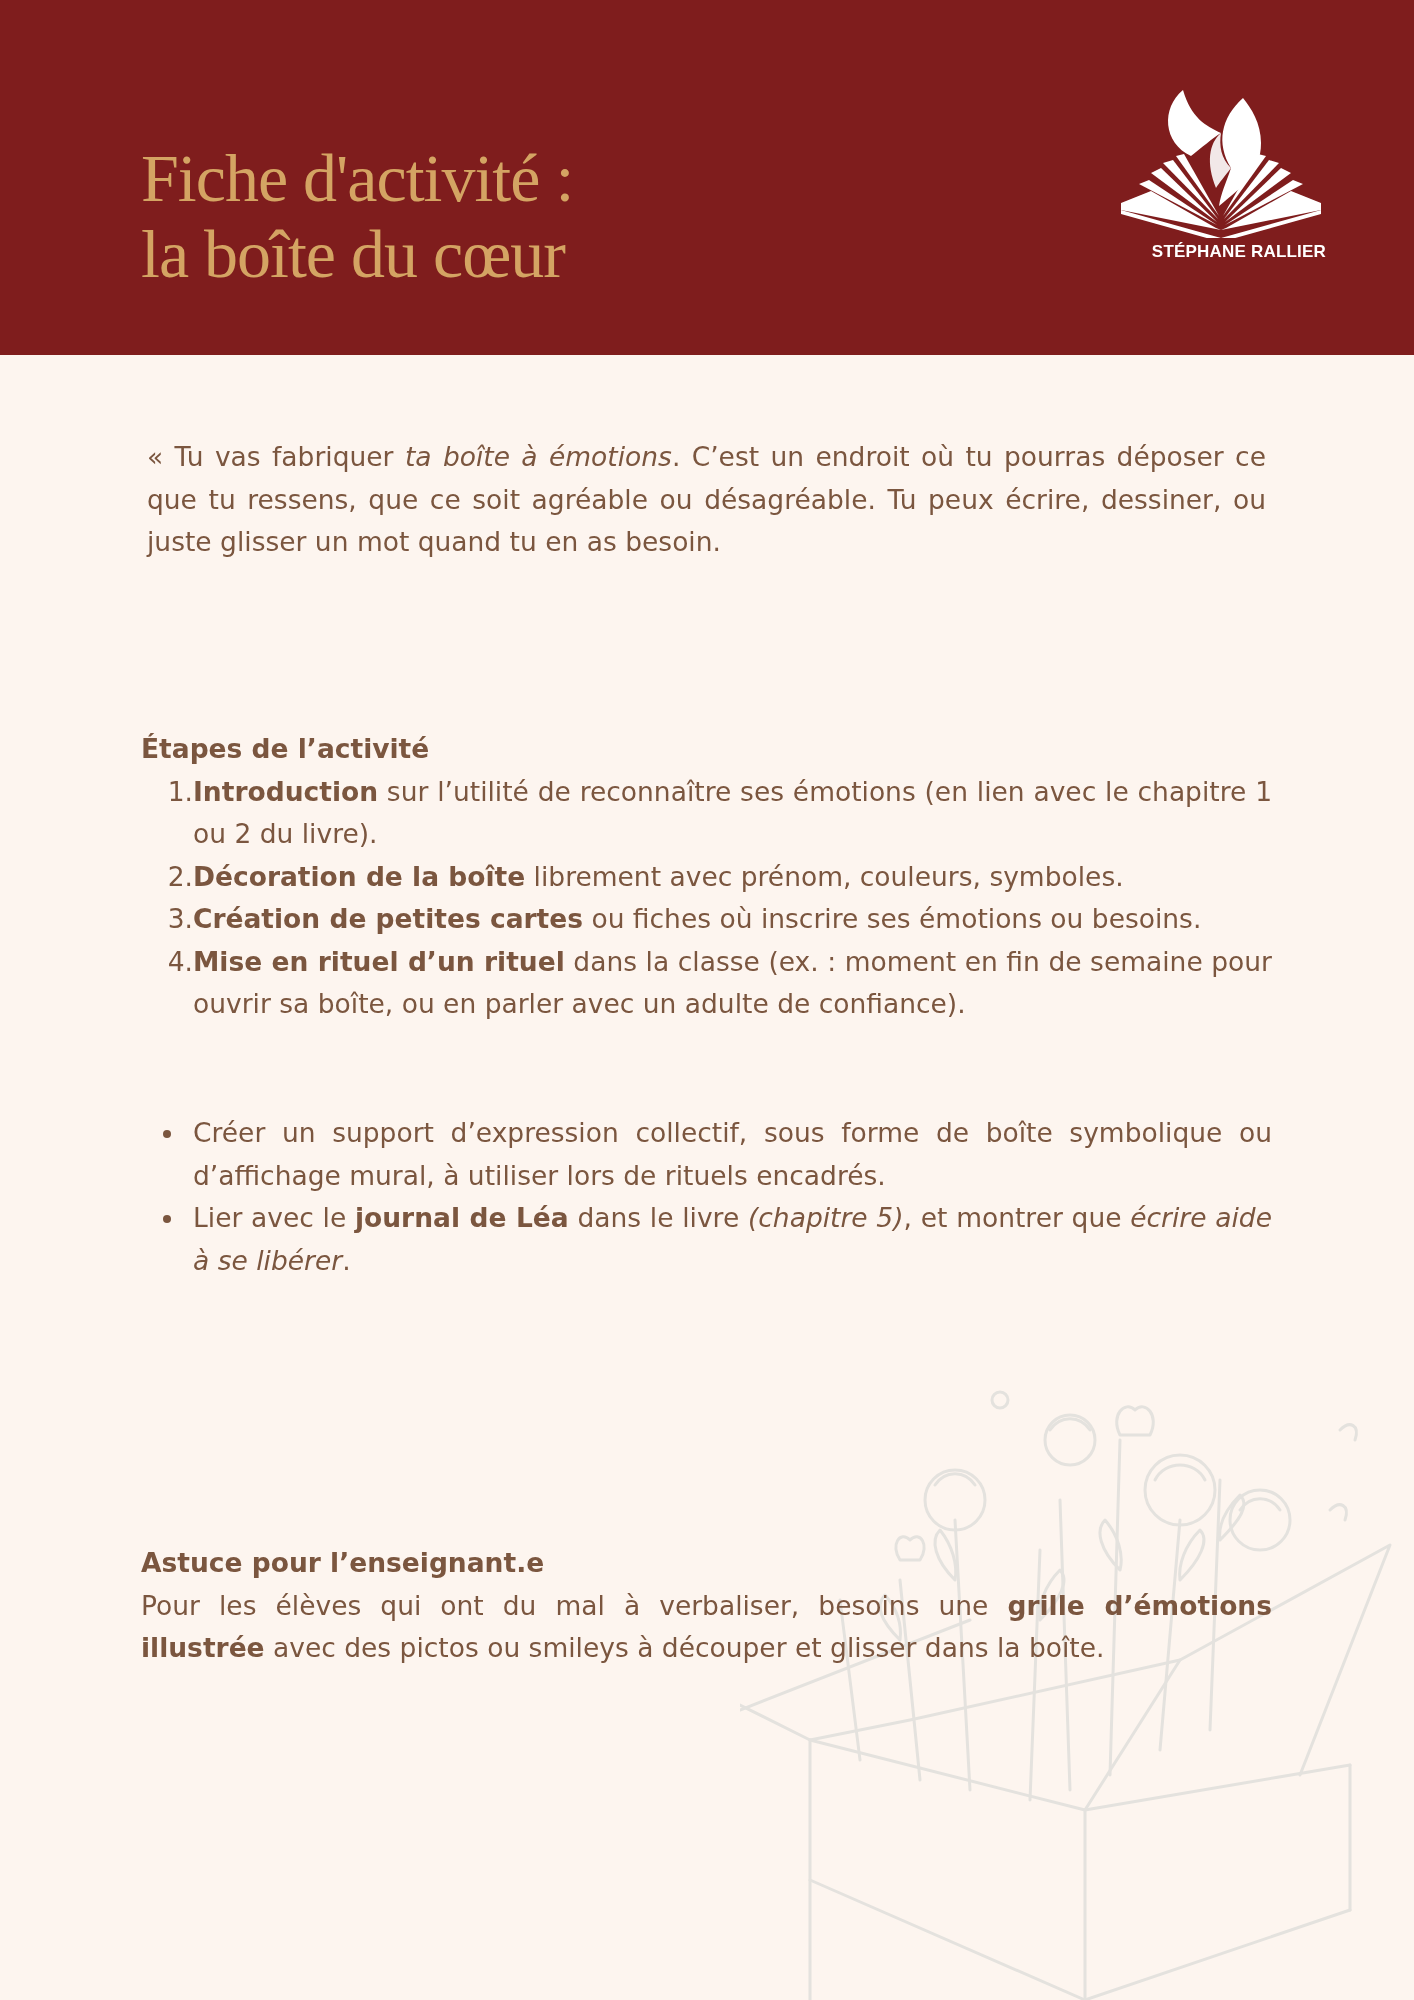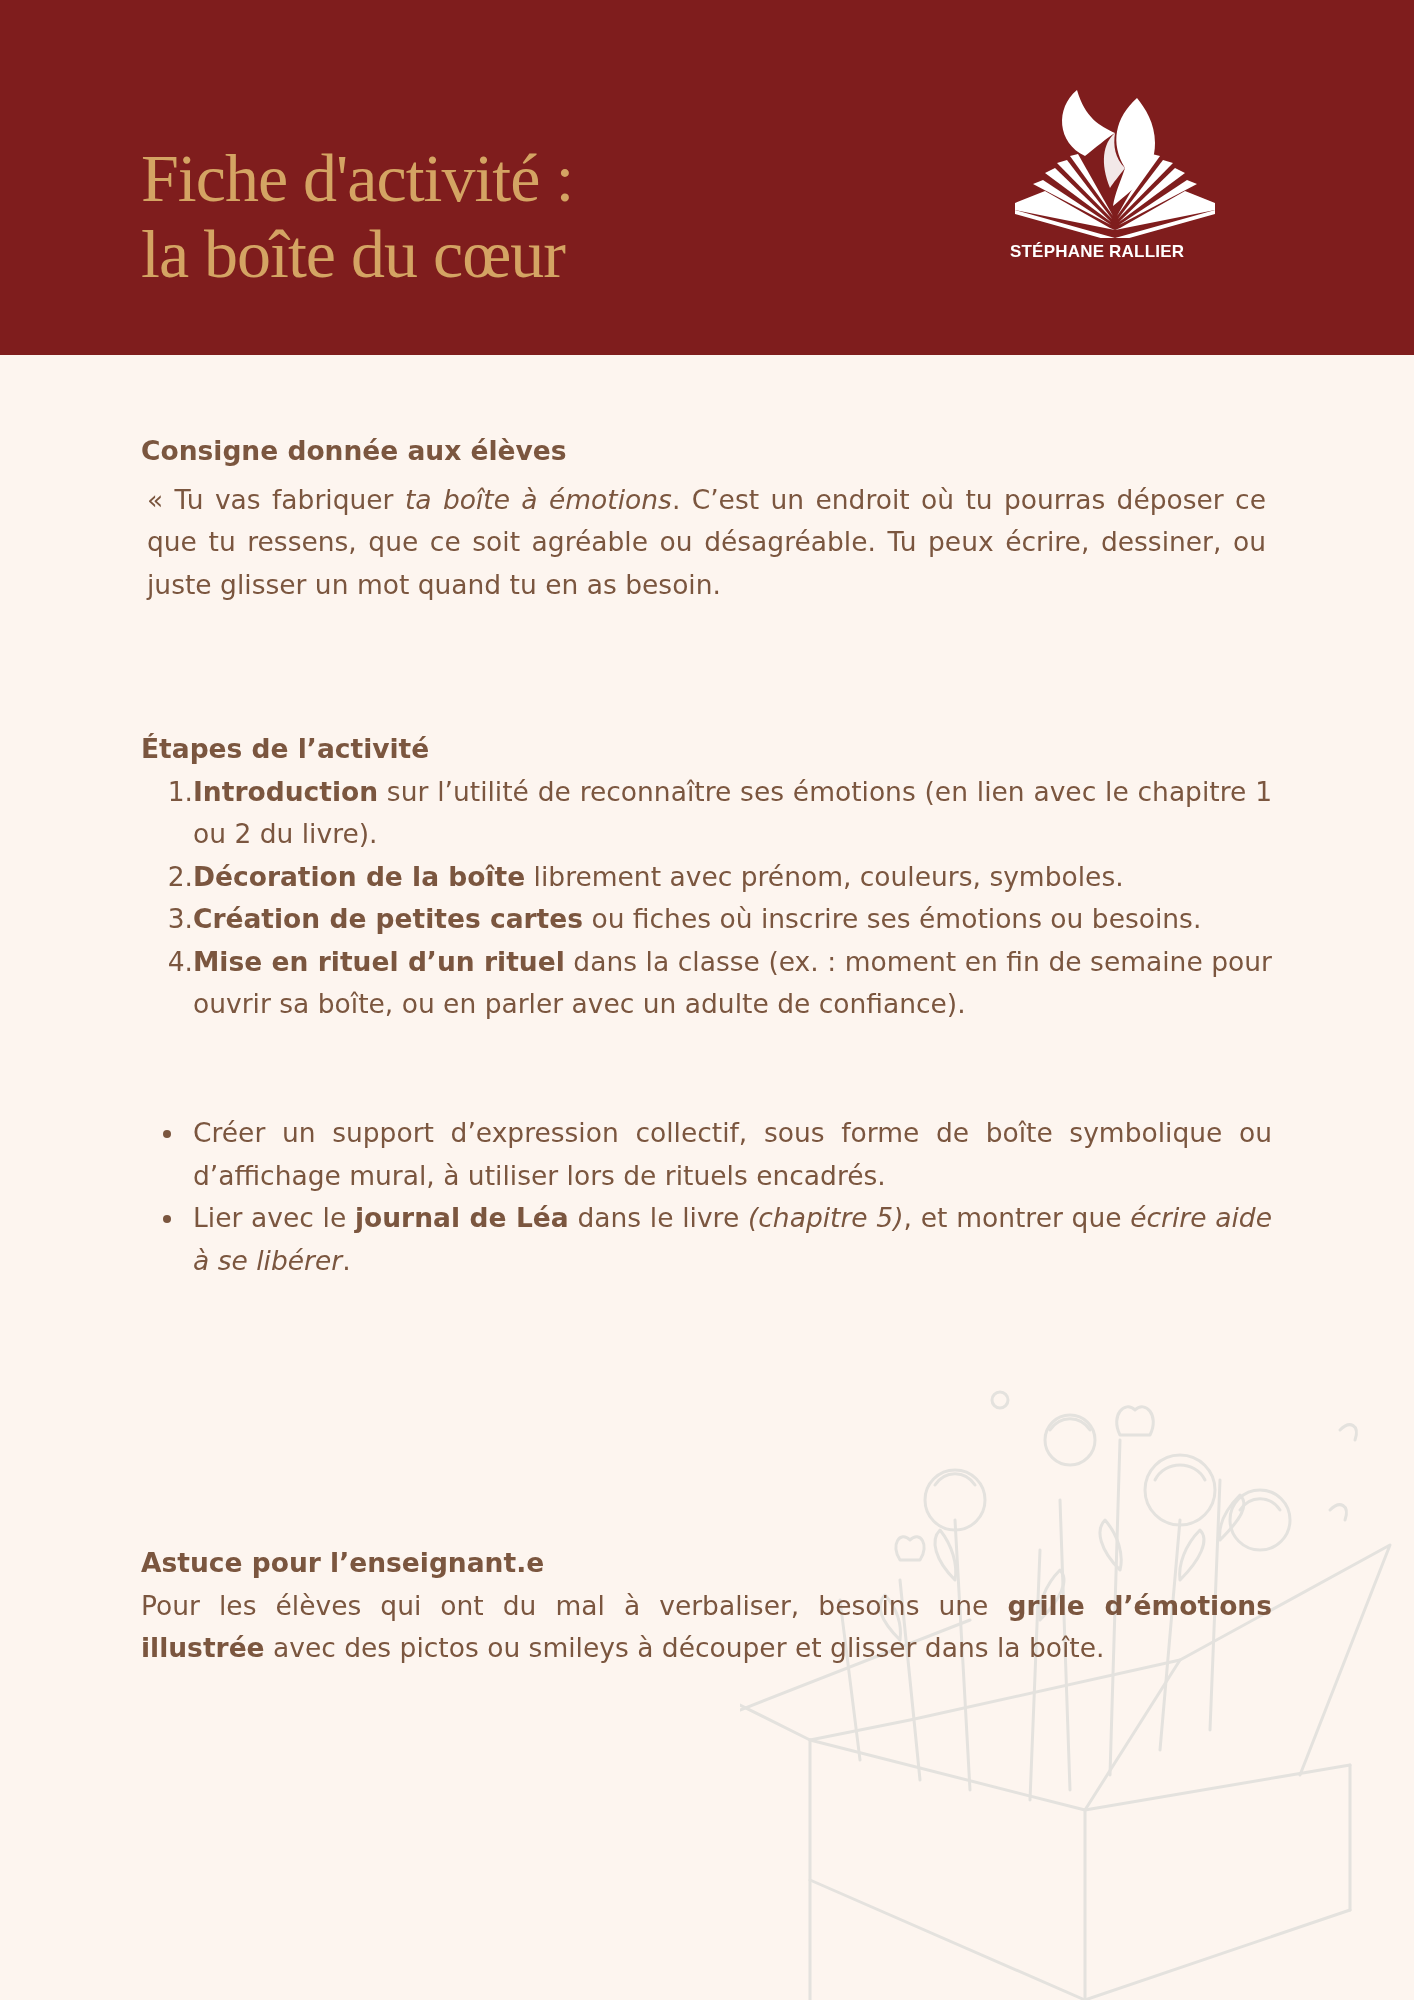--- a/index.html
+++ b/index.html
@@ -15,22 +15,22 @@
     background: #7f1d1d;
   }
   .title {
     position: absolute; left: 141px; top: 140px;
     font-family: "Liberation Serif", "DejaVu Serif", serif;
     color: #D4A463; font-size: 68px; line-height: 76px; font-weight: normal;
     letter-spacing: -1px;
   }
   .title div { white-space: nowrap; }
   .logo {
-    position: absolute; left: 1010px; top: 88px; width: 210px; height: 180px;
-    text-align: left;
+    position: absolute; left: 1116px; top: 88px; width: 210px; height: 180px;
+    text-align: right;
   }
   .logo svg { display: block; margin: 0 auto; }
   .logo-text {
     color: #FFFFFF; font-family: "Liberation Sans", sans-serif; font-weight: bold;
     font-size: 17px; letter-spacing: 0.2px; margin-top: 4px; white-space: nowrap;
   }
   .content {
     position: absolute; left: 141px; top: 430px; width: 1131px;
     font-size: 26.5px; line-height: 42.5px;
   }
@@ -136,21 +136,20 @@
     <path d="M380 115 C370 95 385 80 395 90 C405 80 420 95 410 115 Z"></path>
     <path d="M160 240 C150 225 160 210 170 220 C180 210 190 225 180 240 Z"></path>
     <path d="M590 190 C600 180 610 185 605 200"></path>
     <path d="M600 110 C610 100 620 105 615 120"></path>
   </g>
 </svg>
 
 <div class="content text-layer">
 
   <section class="section" style="top:0px;">
-    <h2>Consigne donnée aux élèves</h2>
     <div class="para">
       <p><span>« Tu vas fabriquer </span><i>ta boîte à émotions</i><span>. C’est un endroit où tu pourras déposer ce que tu ressens, que ce soit agréable ou désagréable. Tu peux écrire, dessiner, ou juste glisser un mot quand tu en as besoin.</span></p>
     </div>
   </section>
 
   <section class="section" style="top:298px;">
     <h2>Étapes de l’activité</h2>
     <ol>
       <li class="step">
         <span class="num">1.</span><b>Introduction</b><span> sur l’utilité de reconnaître ses émotions (en lien avec le chapitre 1 ou 2 du livre).</span>

